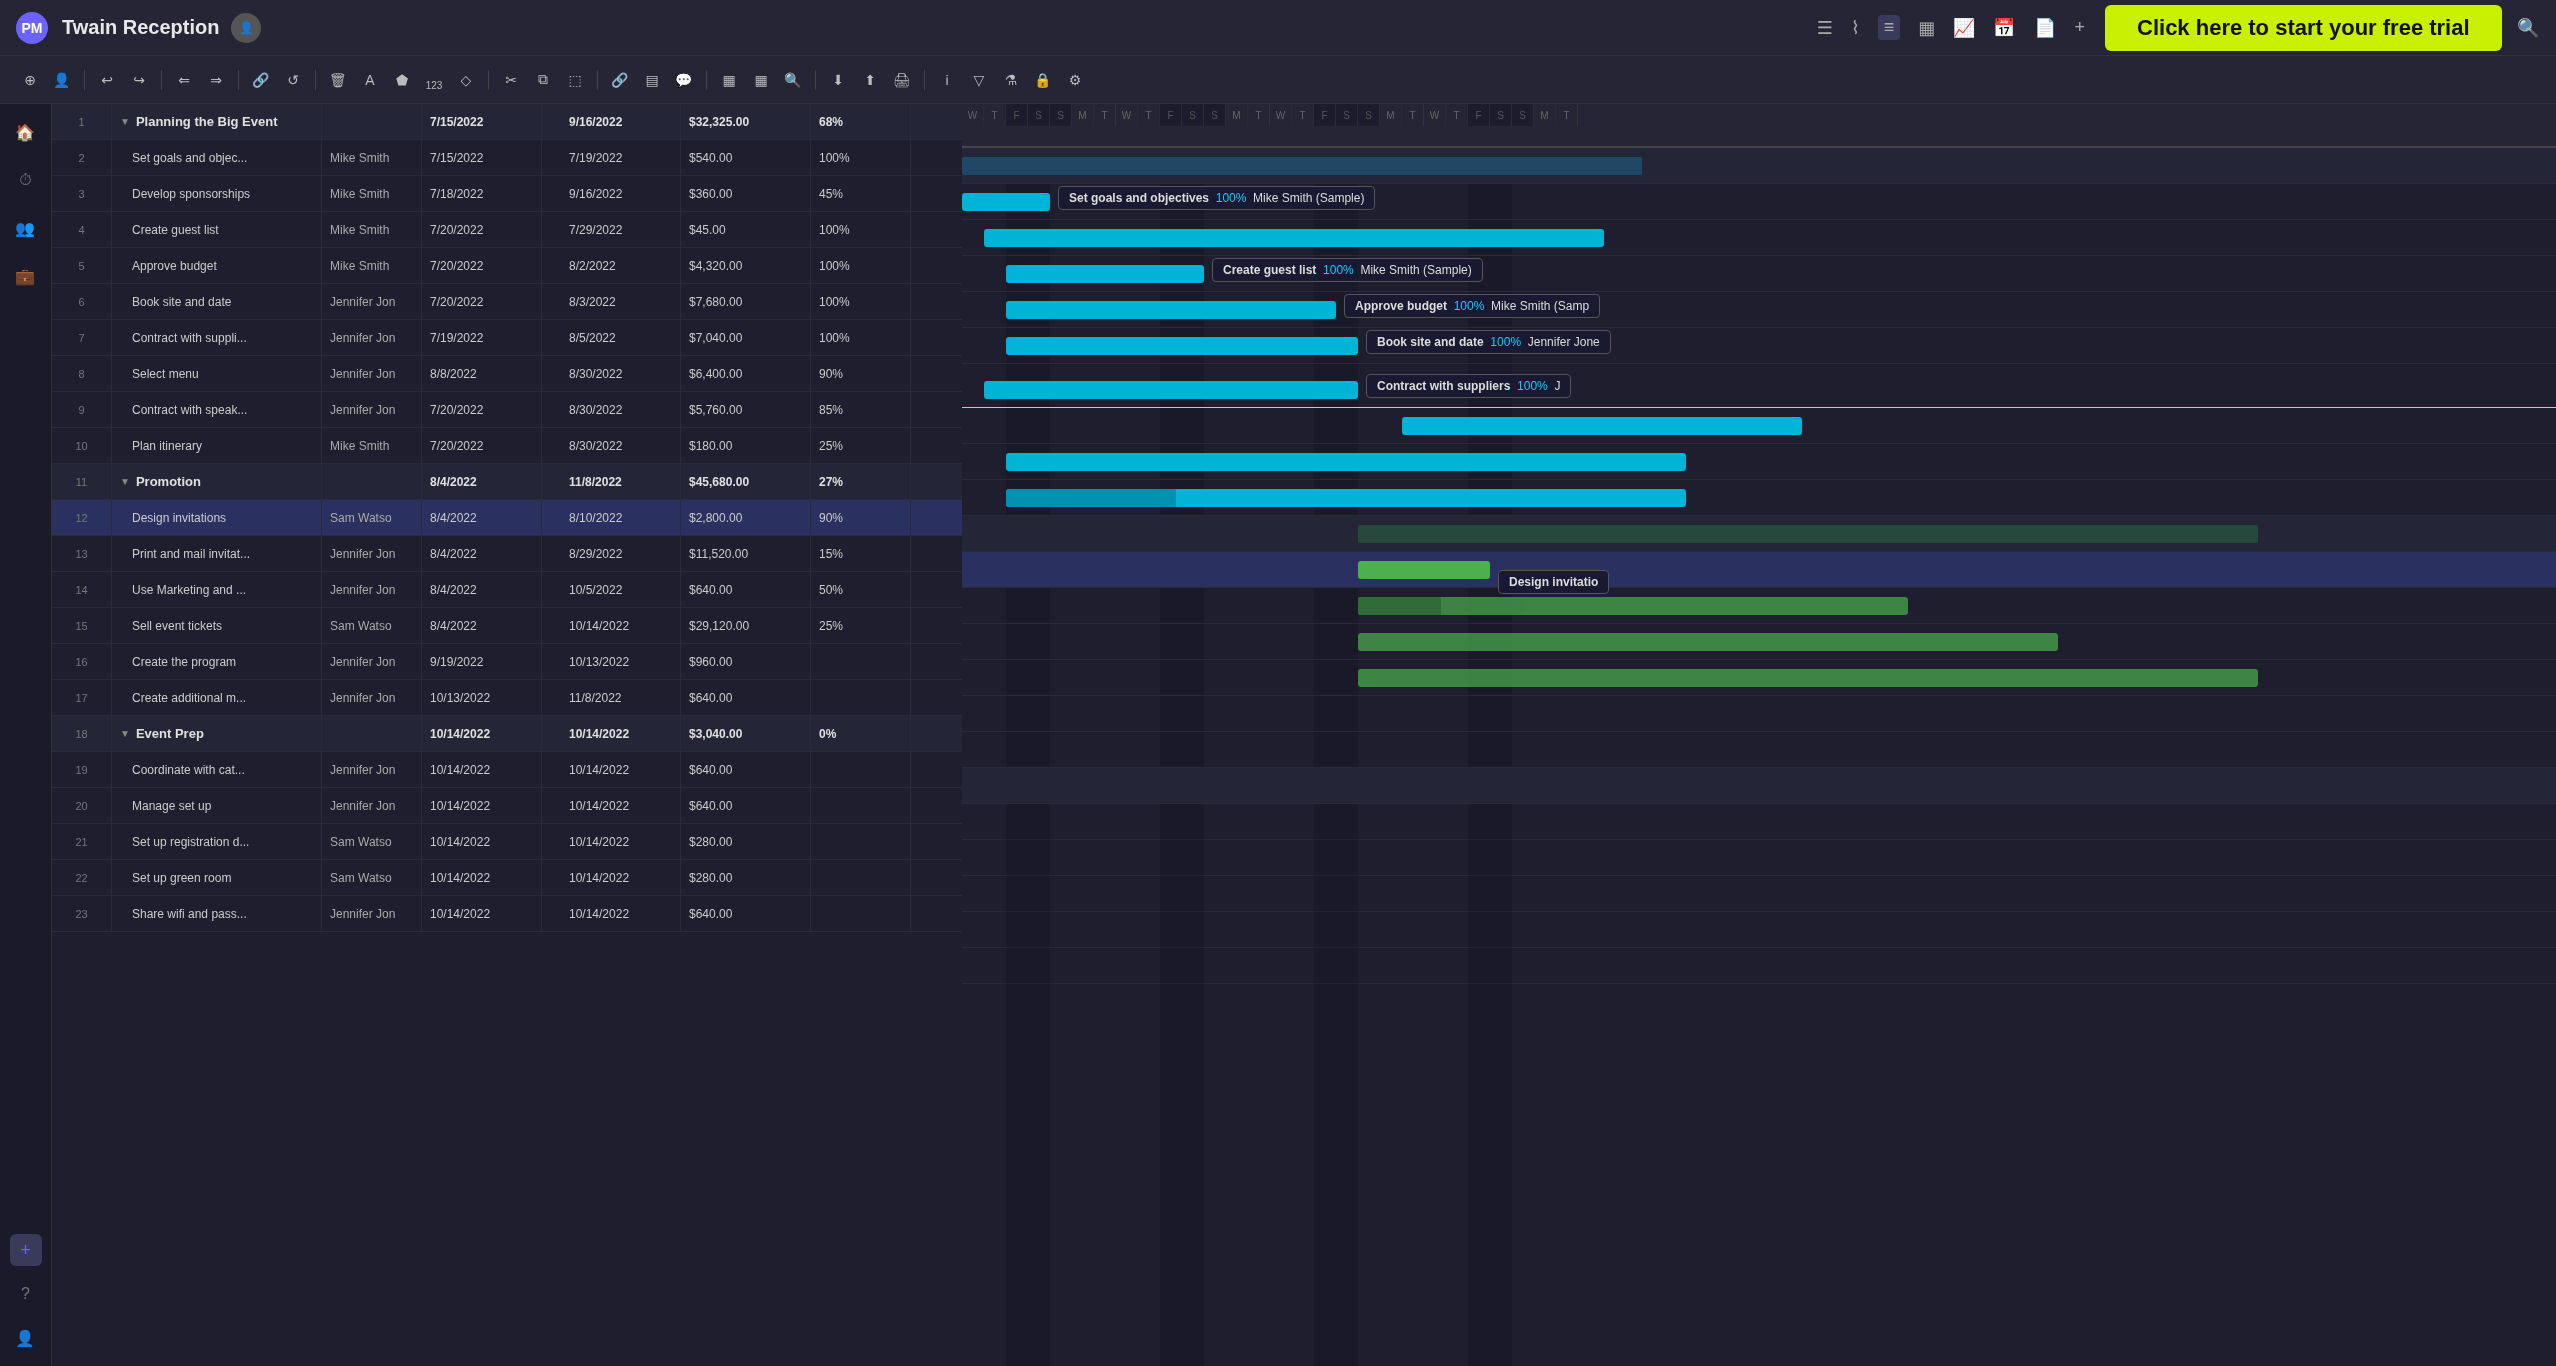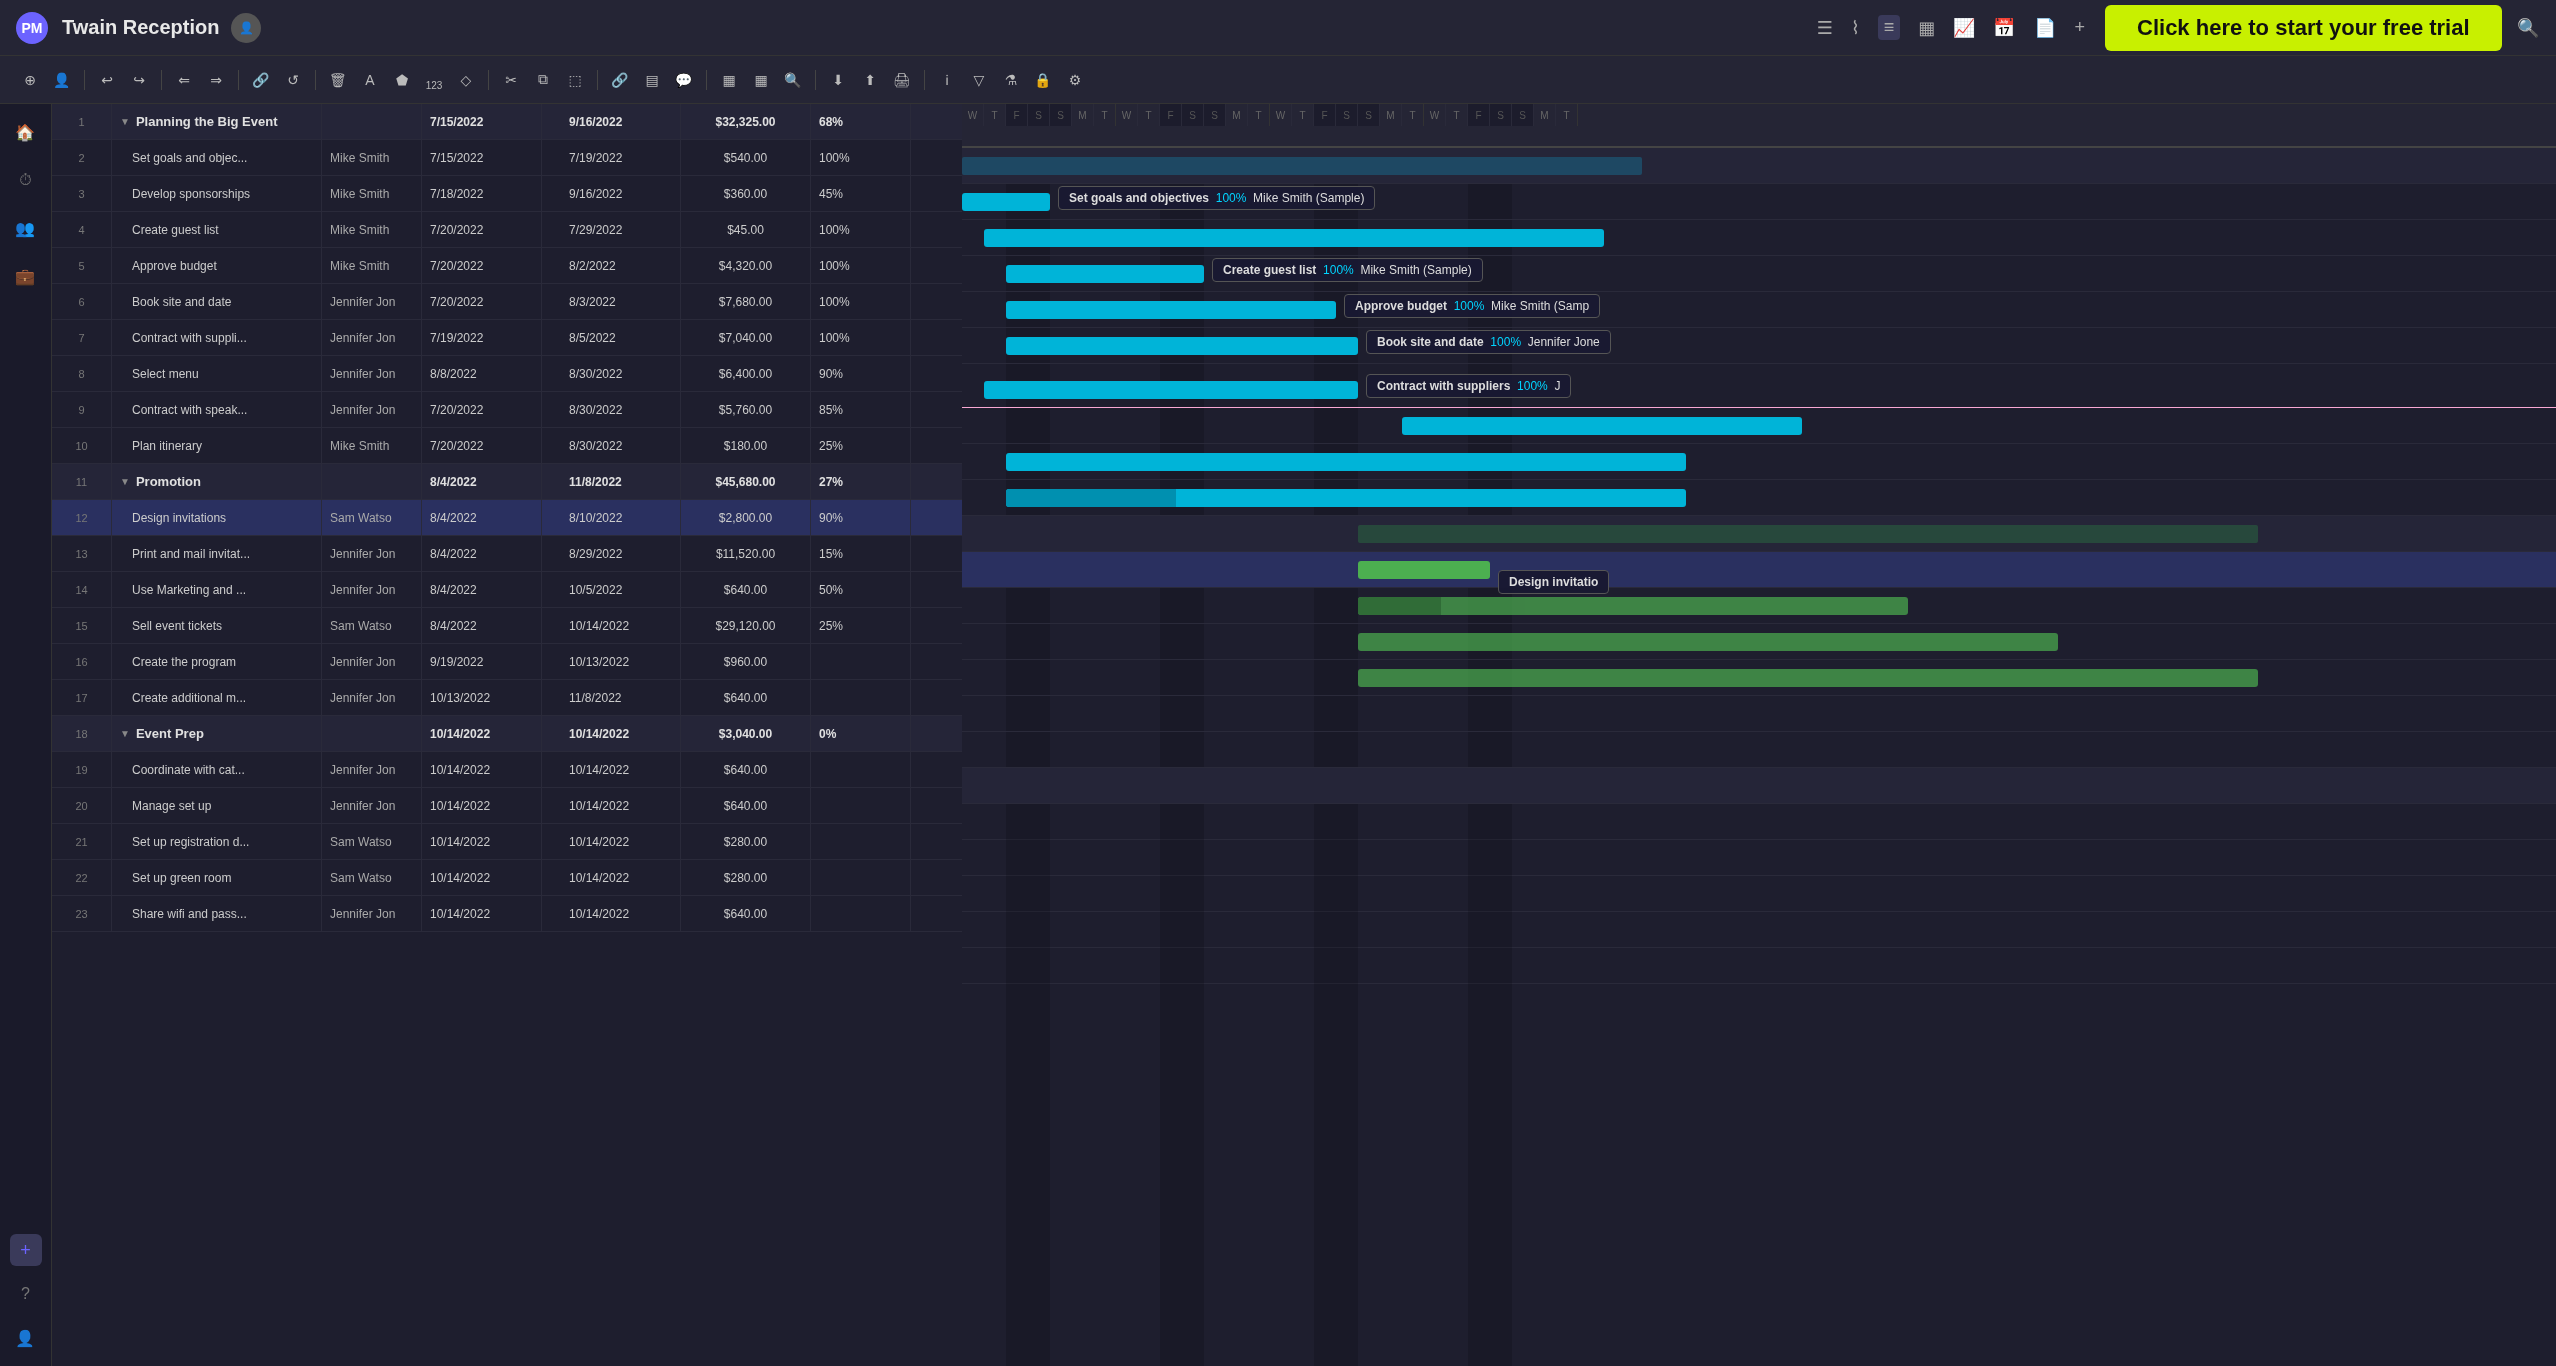--- a/index.html
+++ b/index.html
@@ -195,21 +195,21 @@
     .td-row-num {
       width: 60px;
       justify-content: center;
       color: #777;
       font-size: 11px;
     }
     .td-task { width: 210px; }
     .td-assigned { width: 100px; color: #aaa; }
     .td-start { width: 120px; }
     .td-finish { width: 120px; margin-left: 19px; }
-    .td-resource { width: 130px; justify-content: center; }
+    .td-resource { width: 130px; }
     .td-percent { width: 100px; }
 
     .group-label {
       font-weight: 600;
       color: #e0e0e0;
       font-size: 13px;
     }
     .group-date {
       font-weight: 600;
       color: #e0e0e0;

